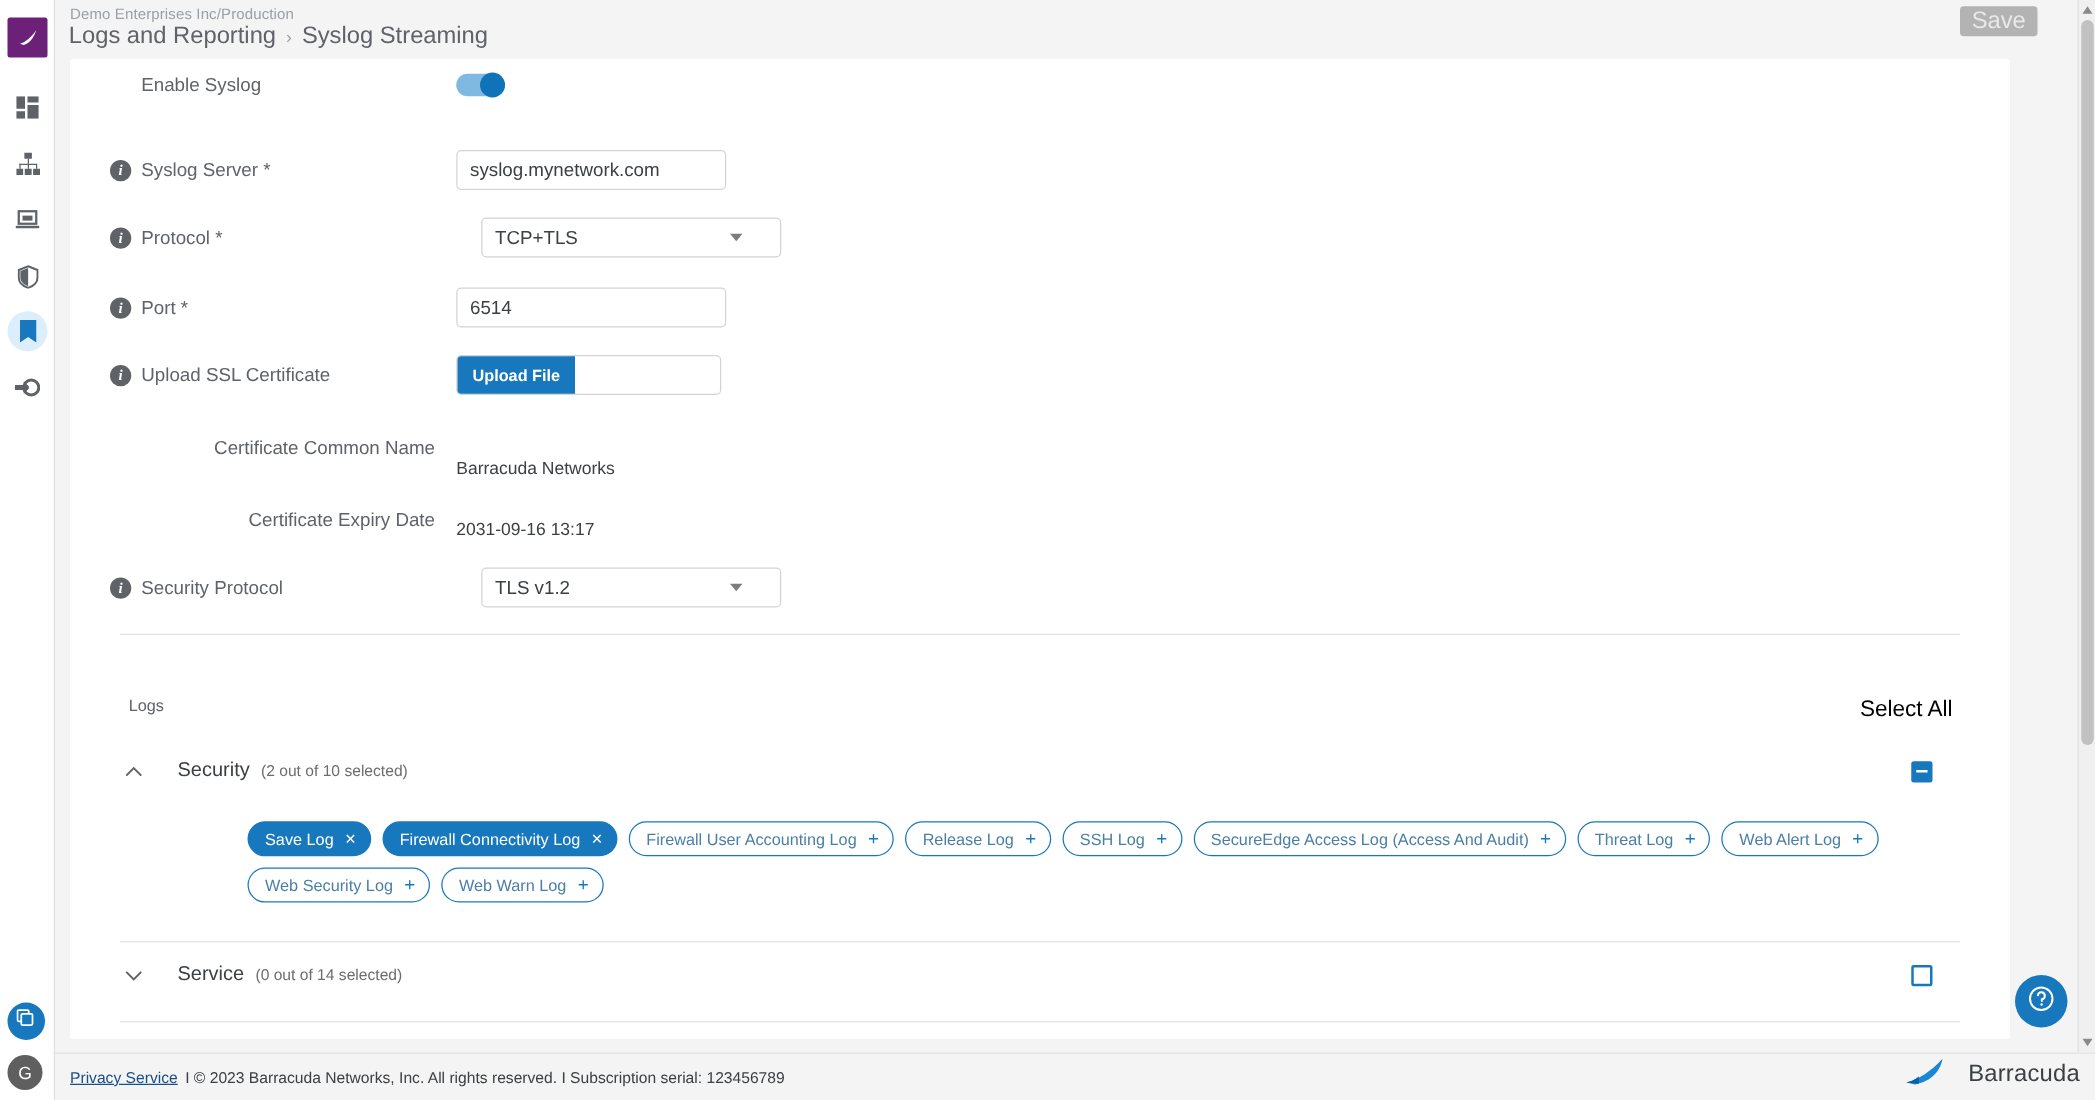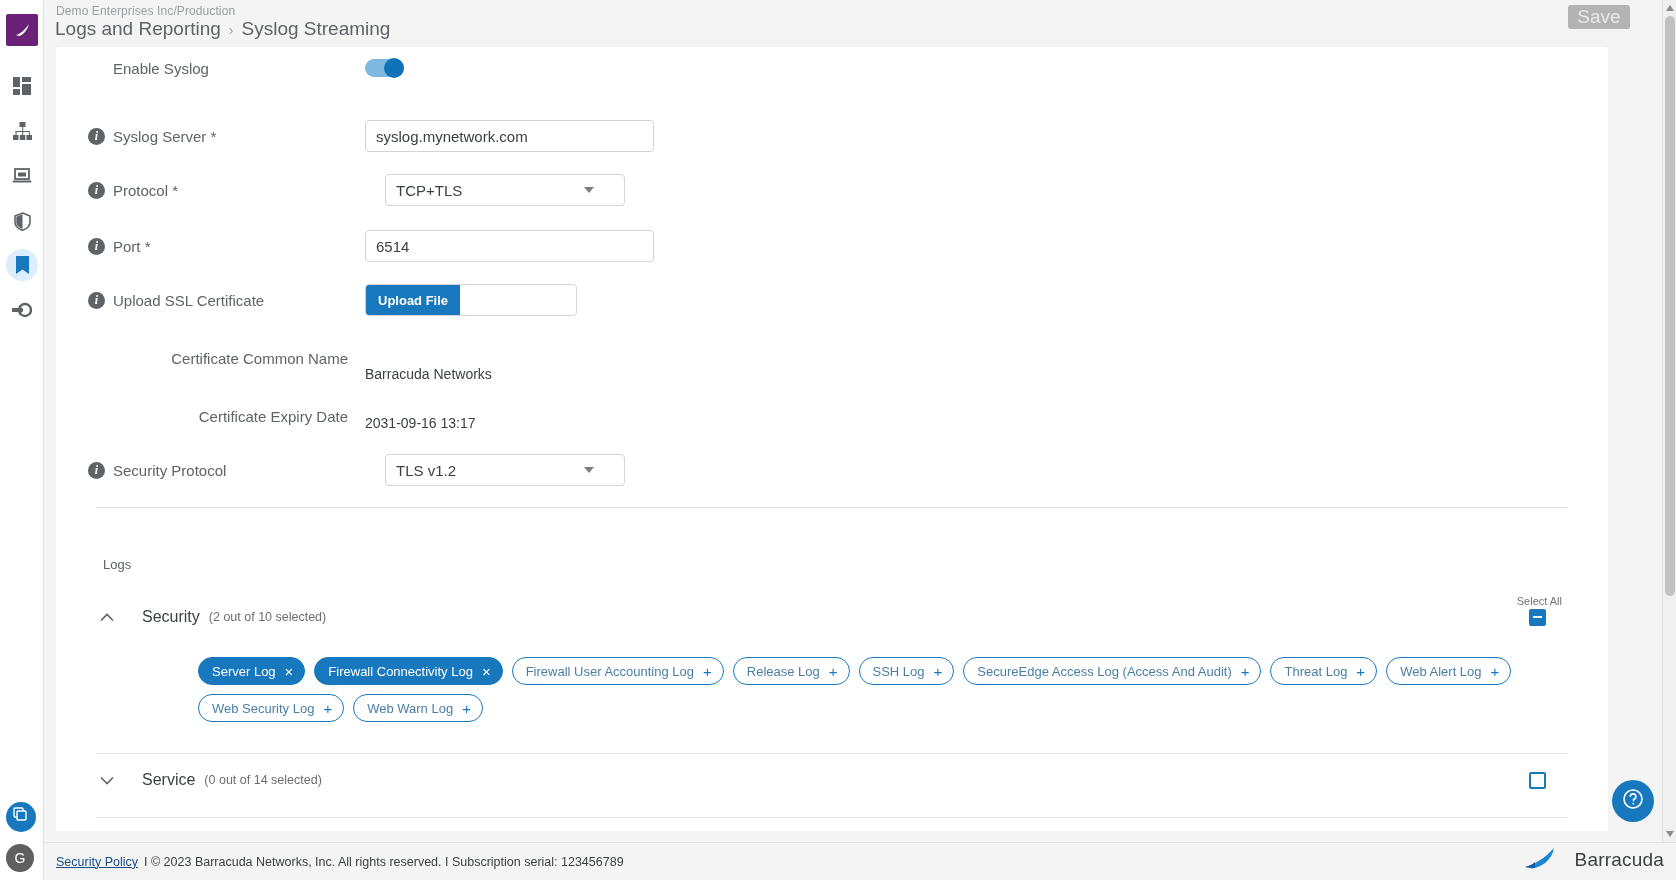--- a/index.html
+++ b/index.html
@@ -99,21 +99,21 @@
   }
   .label-right {
     position: absolute; left: 32px;
     width: 260px;
     text-align: right;
     font-size: 15px; color: #5f6368;
   }
   .control-block { position: absolute; left: 309px; }
 
   .text-input {
-    width: 289px; height: 32px;
+    width: 216px; height: 32px;
     border: 1px solid #d4d4d4; border-radius: 4px;
     background: #fff; color: #3c4043;
     font-size: 15px; font-family: inherit;
     padding: 0 10px;
     outline: none;
   }
   .select-wrap { position: relative; width: 240px; height: 32px; padding-left: 20px; }
   .select-wrap select {
     width: 240px; height: 32px;
     border: 1px solid #d4d4d4; border-radius: 4px;
@@ -168,21 +168,21 @@
     background: #e4e4e4;
   }
 
   
   #logs-label {
     position: absolute; left: 47px; top: 510px;
     font-size: 13px; color: #5f6368;
   }
   #select-all {
     position: absolute; right: 46px; top: 510px;
-    font-size: 11px; color: #737373; cursor: pointer; margin-top: 38px;
+    font-size: 18px; color: #000000; cursor: pointer;
   }
 
   
   .group-head {
     position: absolute; left: 40px; width: 1472px;
     display: flex; align-items: center;
   }
   .chevron {
     width: 22px; height: 22px;
     display: flex; align-items: center; justify-content: center;
@@ -497,21 +497,21 @@
             <path d="M1 7.5 L7 1.5 L13 7.5" fill="none" stroke="#5f6368" stroke-width="1.6"></path>
           </svg>
       </span>
       <span class="group-title">Security</span>
       <span class="group-count">(2 out of 10 selected)</span>
       <span class="grp-check indeterminate"></span>
     </div>
 
     <div id="chip-area">
         <div class="chip selected">
-          <span>Server Log</span>
+          <span>Save Log</span>
           <span class="chip-act">×</span>
         </div>
         <div class="chip selected">
           <span>Firewall Connectivity Log</span>
           <span class="chip-act">×</span>
         </div>
         <div class="chip unselected">
           <span>Firewall User Accounting Log</span>
           <span class="chip-act">+</span>
         </div>
@@ -565,21 +565,21 @@
     <span>
       <svg width="24" height="24" viewBox="0 0 24 24" fill="none" stroke="#ffffff" stroke-width="1.6">
         <circle cx="12" cy="12" r="9"></circle>
         <path d="M9.3 9.2 a2.8 2.8 0 1 1 3.2 3.2 v1.4" stroke-linecap="round"></path>
         <circle cx="12.3" cy="16.6" r="0.95" fill="#ffffff" stroke="none"></circle>
       </svg>
     </span>
   </div>
 
   <footer id="footer">
-    <span id="privacy-link" style="margin-left:12px">Security Policy</span>
+    <span id="privacy-link" style="margin-left:12px">Privacy Service</span>
     <span id="footer-text" style="margin-left:6px">I © 2023 Barracuda Networks, Inc. All rights reserved. I Subscription serial: 123456789</span>
     <div id="brand">
       <span>
         <svg width="34" height="24" viewBox="0 0 34 24">
           <path d="M2 21 C11 19 22 12 31 2 C29 14 19 21 9 22.5 Z" fill="#1a87d4"></path>
           <path d="M2 21 C7 20 10 18 12 16 L12 22 Z" fill="#0d5ea8"></path>
         </svg>
       </span>
       <span id="brand-name">Barracuda</span>
     </div>

